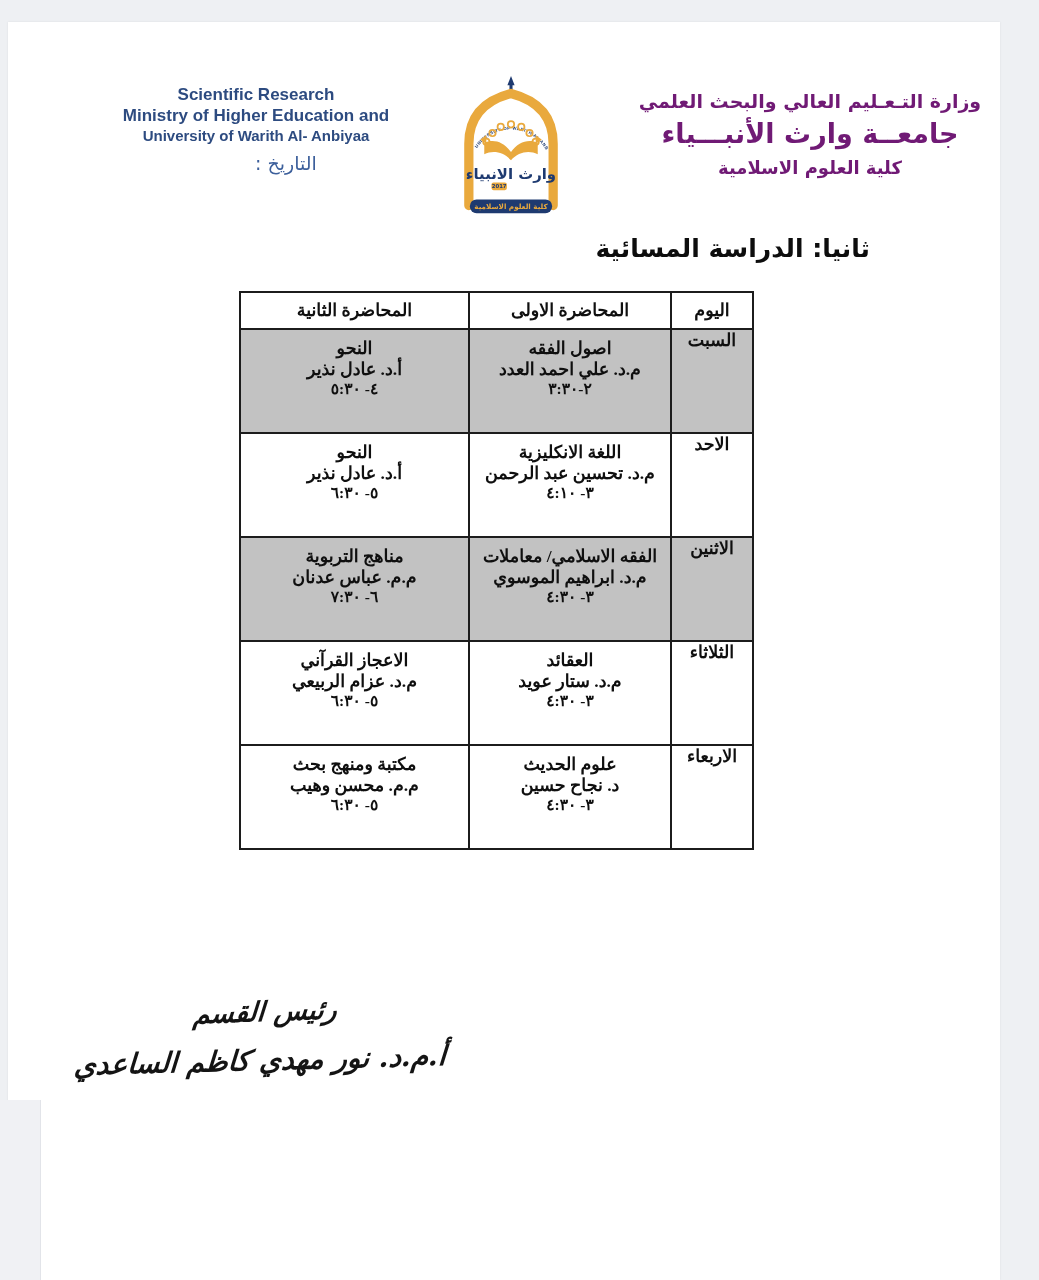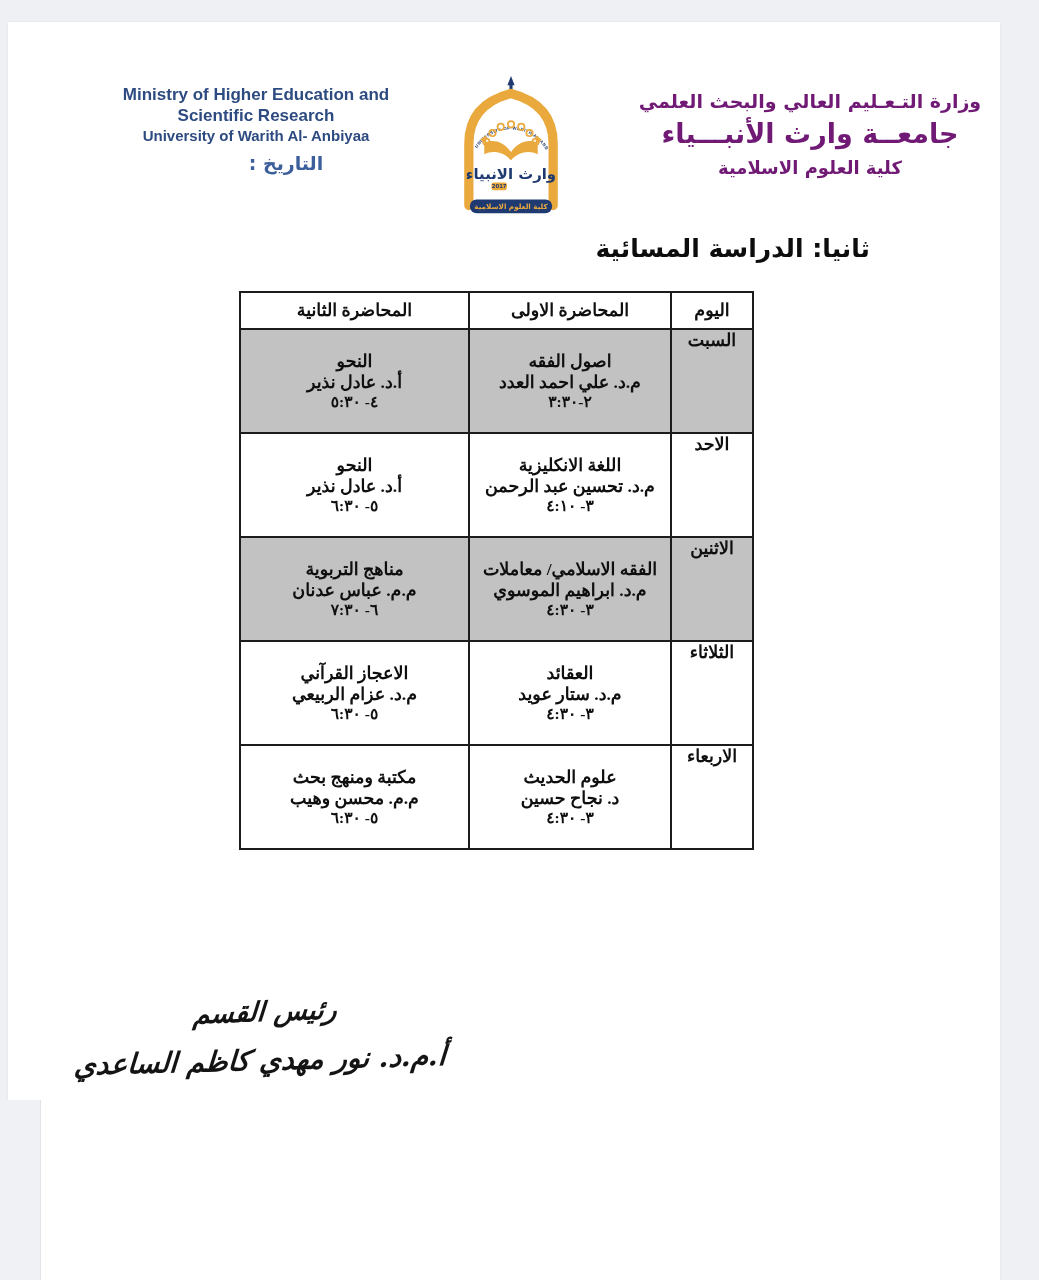--- a/index.html
+++ b/index.html
@@ -6,21 +6,21 @@
   body{background:#e8eaee;font-family:"DejaVu Sans",sans-serif;}
   .stage{position:relative;width:1039px;height:1280px;background:#eef0f3;overflow:hidden;}
   .page{position:absolute;left:8px;top:22px;width:992px;height:1258px;background:#ffffff;box-shadow:0 0 2px rgba(0,0,0,.08);}
   .edge-strip{position:absolute;left:0;top:1100px;width:40px;height:180px;background:#f0f1f4;border-right:1px solid #e2e4e9;}
 
   
   .hdr-en{position:absolute;left:88px;top:84px;width:336px;text-align:center;color:#2d4b80;}
   .hdr-en .l1{font-size:17px;font-weight:600;line-height:1.25;font-family:"Liberation Sans","DejaVu Sans",sans-serif;}
   .hdr-en .l3{font-size:15px;font-weight:600;margin-top:0;font-family:"Liberation Sans","DejaVu Sans",sans-serif;}
   .hdr-en .meta{font-size:19px;font-weight:600;color:#3c5f9b;margin-top:6px;direction:rtl;padding-left:40px;}
-  .hdr-en .meta2{font-size:19px;font-weight:700;color:#3c5f9b;margin-top:8px;direction:rtl;padding-left:60px;}
+  .hdr-en .meta2{font-size:19px;font-weight:400;color:#3c5f9b;margin-top:8px;direction:rtl;padding-left:60px;}
 
   .logo-wrap{position:absolute;left:452px;top:76px;width:118px;height:146px;}
 
   .hdr-ar{position:absolute;left:614px;top:90px;width:392px;text-align:center;color:#701a75;direction:rtl;}
   .hdr-ar .a1{font-size:19px;font-weight:600;}
   .hdr-ar .a2{font-size:27px;font-weight:700;margin-top:6px;}
   .hdr-ar .a3{font-size:18px;font-weight:600;margin-top:8px;}
   .hdr-ar .a4{font-size:18px;font-weight:600;margin-top:6px;}
 
   
@@ -30,43 +30,43 @@
   
   table.sched{position:absolute;left:239px;top:291px;border-collapse:collapse;direction:rtl;
               font-weight:700;color:#0f0f0f;table-layout:fixed;}
   table.sched td,table.sched th{border:2px solid #1c1c1c;padding:0;vertical-align:top;background:#ffffff;font-family:Liberation Serif, serif;}
   table.sched th{height:35px;vertical-align:middle;font-size:17.5px;font-weight:800;}
   .col-day{width:82px;}
   .col-l1{width:202px;}
   .col-l2{width:229px;}
   tr.shade td{background:#c2c2c2;}
   td.daycell{font-size:17.5px;text-align:center;padding-top:8px;height:102px;}
-  .lect{display:flex;flex-direction:column;justify-content:center;height:86px;padding:8px 6px 8px 6px;text-align:center;}
+  .lect{display:flex;flex-direction:column;justify-content:flex-start;height:86px;padding:8px 6px 8px 6px;text-align:center;}
   .lect .course{font-size:17.5px;}
   .lect .teacher{font-size:17.5px;}
   .lect .time{font-size:15.5px;}
 
   
   .sig-title{position:absolute;left:150px;top:996px;width:230px;text-align:center;direction:rtl;
              font-family:"DejaVu Serif","DejaVu Sans",serif;font-style:italic;font-weight:700;
              font-size:27px;color:#141414;transform:rotate(-2deg) skewX(-6deg);}
   .sig-name{position:absolute;left:70px;top:1044px;width:380px;text-align:center;direction:rtl;
             font-family:"DejaVu Serif","DejaVu Sans",serif;font-style:italic;font-weight:700;
             font-size:28px;color:#141414;transform:rotate(-1.5deg) skewX(-5deg);white-space:nowrap;}
 </style>
 </head>
 <body>
 
 <div class="stage">
   <div class="page"></div>
   <div class="edge-strip"></div>
 
   <div class="hdr-en">
+    <div class="l1">Scientific Research</div>
     <div class="l1">Ministry of Higher Education and</div>
-    <div class="l1">Scientific Research</div>
     <div class="l3">University of Warith Al- Anbiyaa</div>
     <div class="meta2">التاريخ :</div>
   </div>
 
   <div class="logo-wrap">
     <svg width="118" height="146" viewBox="0 0 110 142" xmlns="http://www.w3.org/2000/svg">
       <defs>
         <path id="arcTextPath" d="M 21,72 A 39 39 0 0 1 89,72" fill="none"></path>
       </defs>
 

